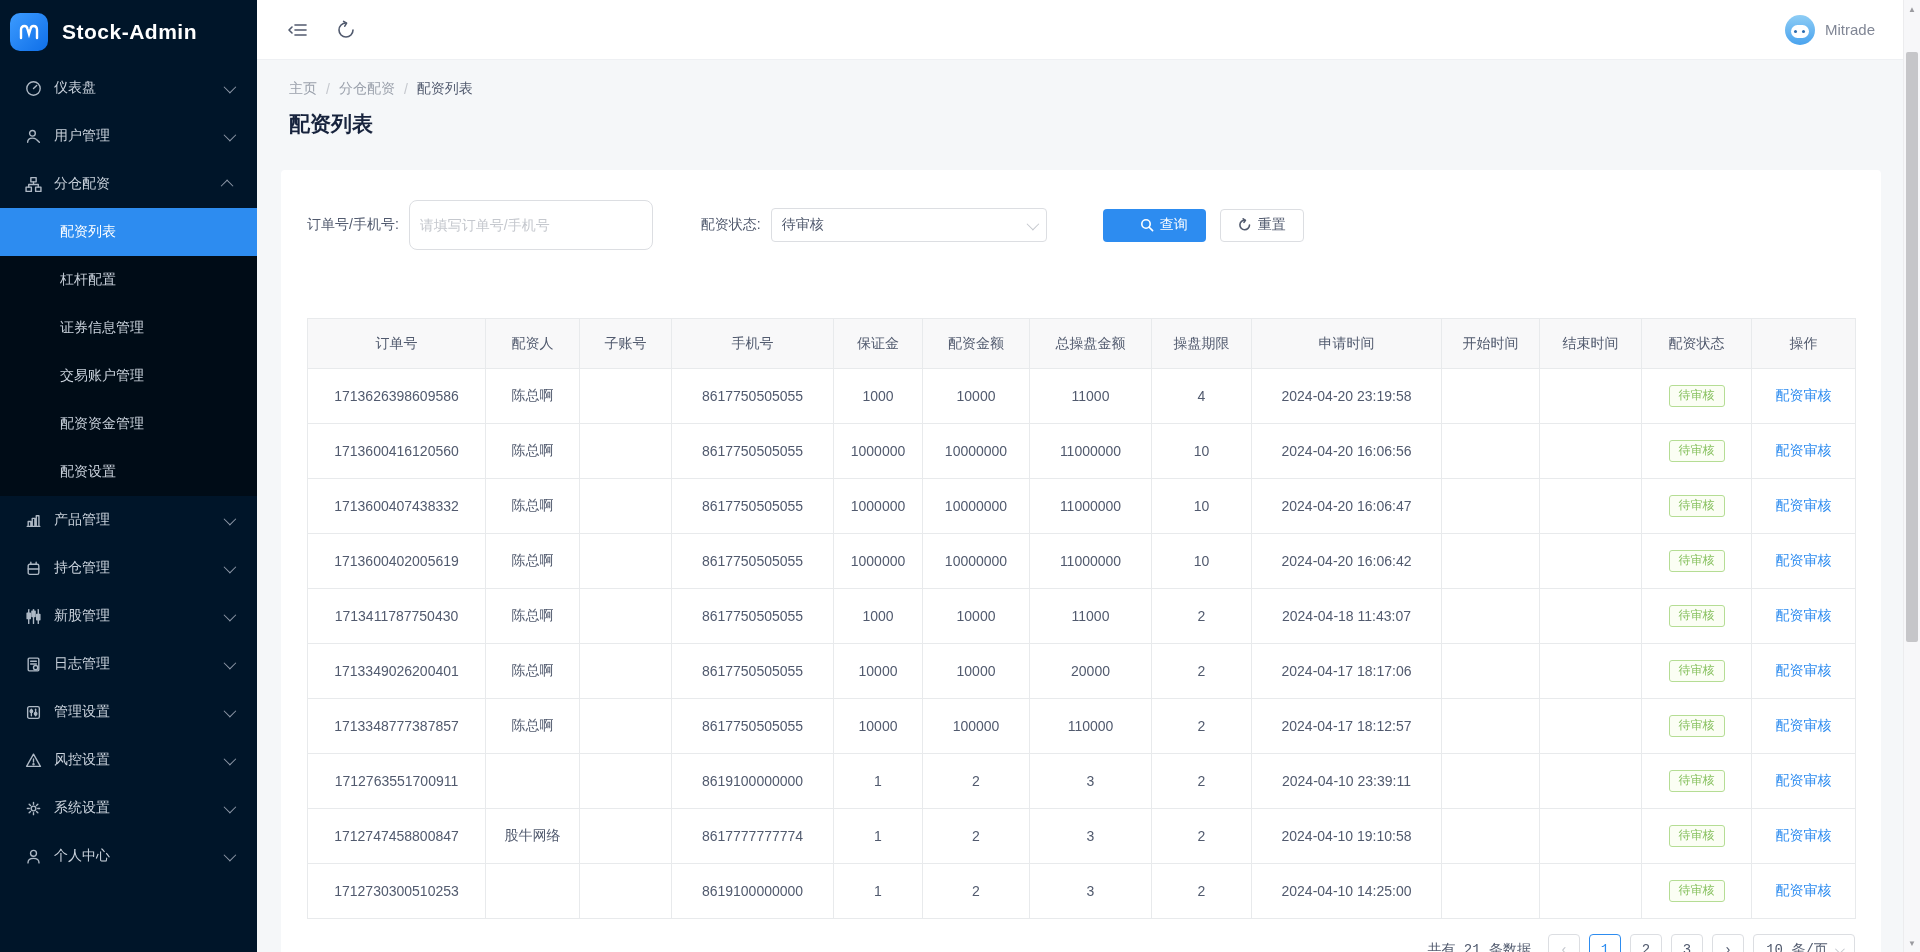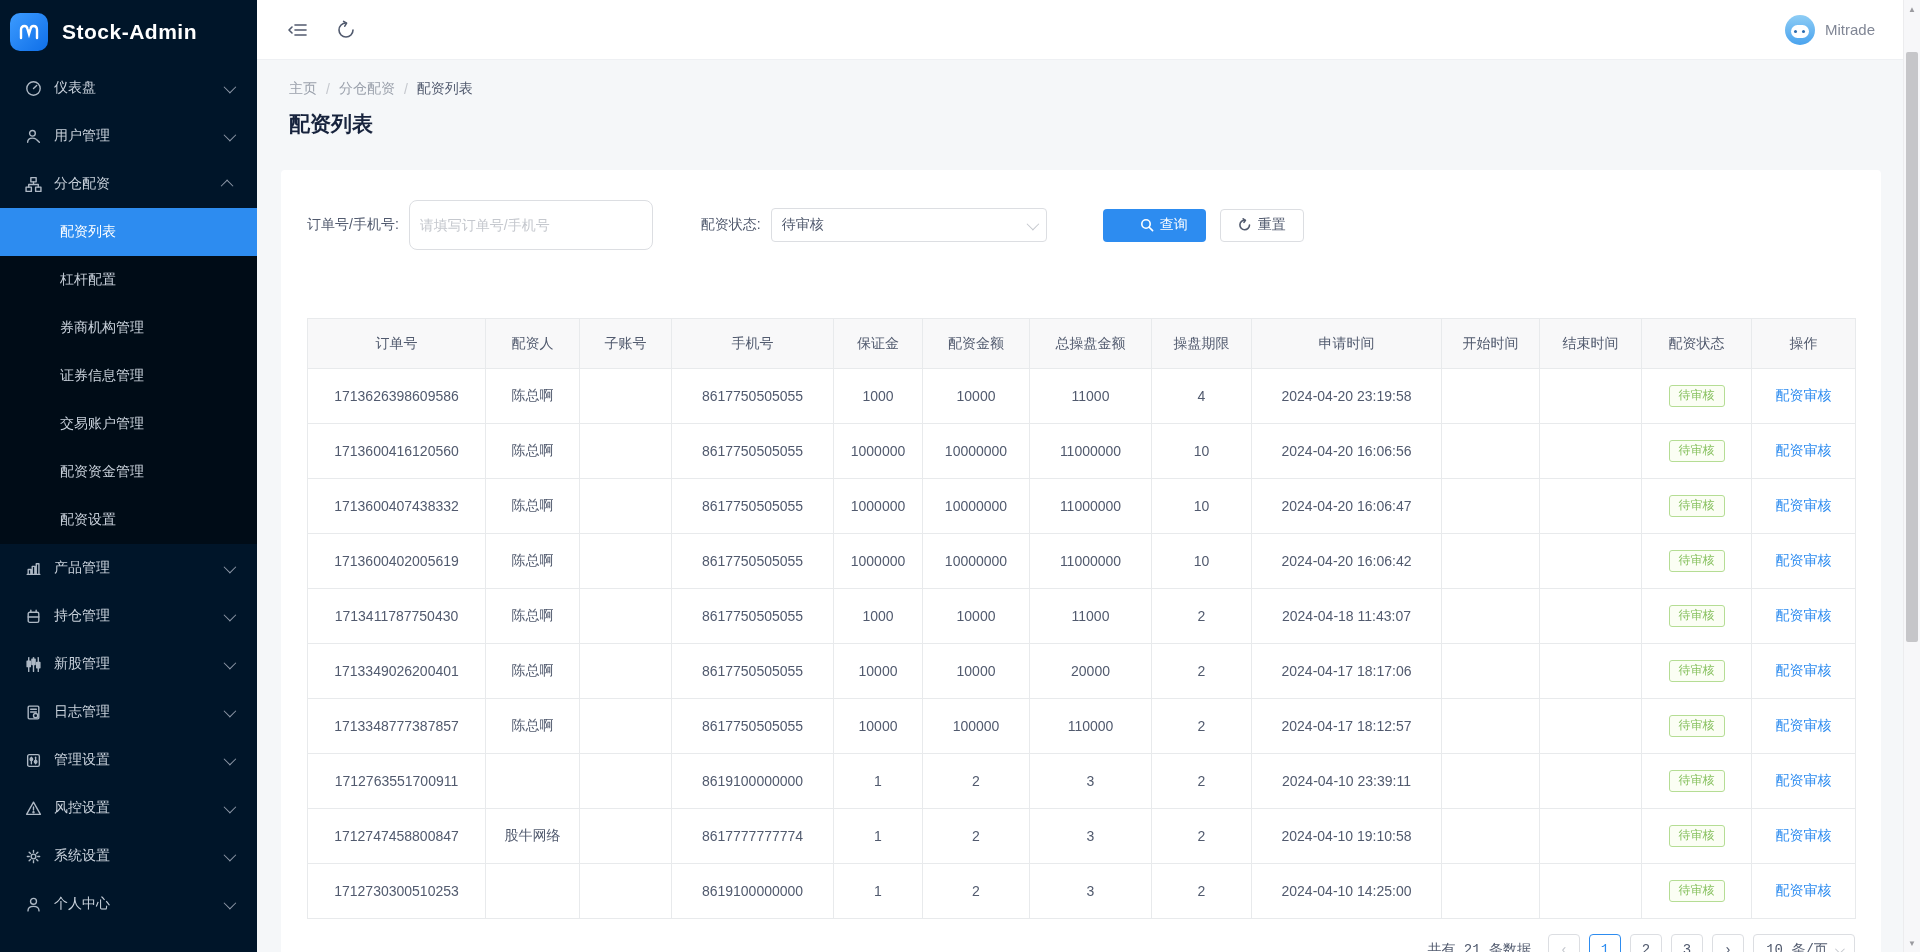--- a/index.html
+++ b/index.html
@@ -130,21 +130,20 @@
             <rect x="10" y="10.5" width="5" height="4"></rect>
             <path d="M8 5.5 V8 M3.5 10.5 V8 H12.5 V10.5"></path>
           </svg>
         </span>
         <span class="mi-label">分仓配资</span>
         <span class="chev up"></span>
       </div>
       <div class="submenu">
         <div class="submenu-item active">配资列表</div>
         <div class="submenu-item">杠杆配置</div>
-        <div class="submenu-item">券商机构管理</div>
         <div class="submenu-item">证券信息管理</div>
         <div class="submenu-item">交易账户管理</div>
         <div class="submenu-item">配资资金管理</div>
         <div class="submenu-item">配资设置</div>
       </div>
       <div class="menu-item">
         <span class="micon">
           <svg width="17" height="17" viewBox="0 0 16 16">
             <path d="M2 13.5 H14"></path>
             <path d="M3 13 V9 H5.5 V13 M6.8 13 V6 H9.3 V13 M10.6 13 V3.5 H13.1 V13"></path>

